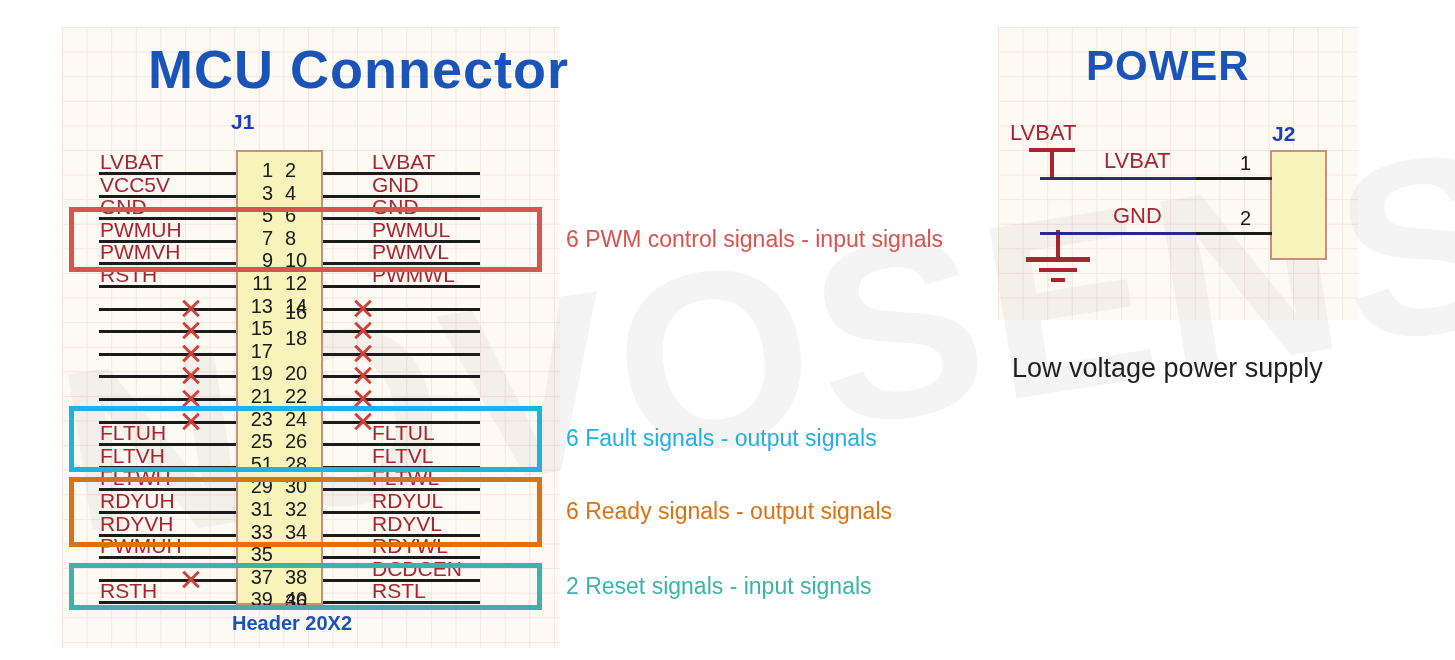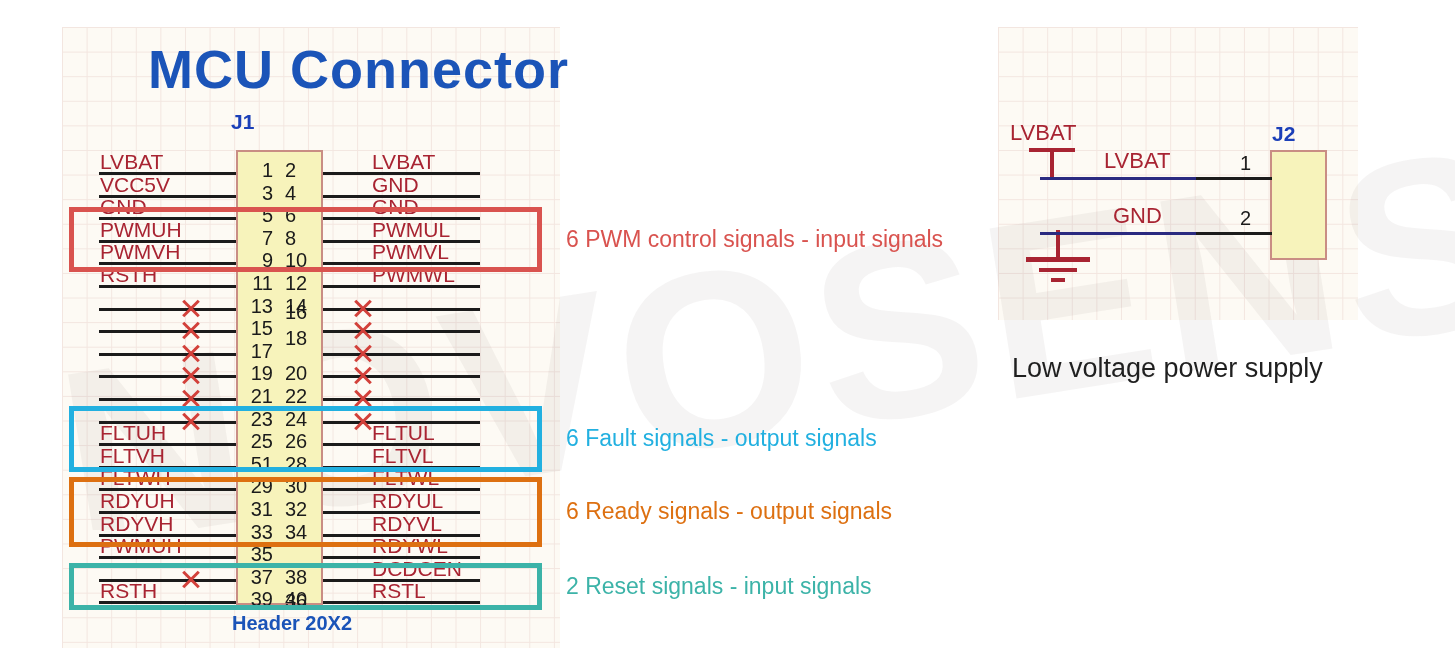--- a/index.html
+++ b/index.html
@@ -271,20 +271,21 @@
       <div class="anno-box" style="left: 69px; top: 207px; width: 473px; height: 65px; border: 5px solid rgb(217, 83, 79);"></div>
       <div class="anno-text" style="left: 566px; top: 227.5px; color: rgb(217, 83, 79);">6 PWM control signals - input signals</div>
       <div class="anno-box" style="left: 69px; top: 406px; width: 473px; height: 66px; border: 5px solid rgb(34, 176, 224);"></div>
       <div class="anno-text" style="left: 566px; top: 427px; color: rgb(34, 176, 224);">6 Fault signals - output signals</div>
       <div class="anno-box" style="left: 69px; top: 477px; width: 473px; height: 70px; border: 5px solid rgb(221, 112, 17);"></div>
       <div class="anno-text" style="left: 566px; top: 500px; color: rgb(221, 112, 17);">6 Ready signals - output signals</div>
       <div class="anno-box" style="left: 69px; top: 563px; width: 473px; height: 47px; border: 5px solid rgb(60, 179, 168);"></div>
       <div class="anno-text" style="left: 566px; top: 574.5px; color: rgb(60, 179, 168);">2 Reset signals - input signals</div>
     </div>
 
+  <div class="sch-title" id="power-title">POWER</div>
 
   <div class="ref-des" id="j2-ref">J2</div>
 
   <div class="conn-body" id="j2-body"></div>
 
   <div class="flag-label" style="left:1010px;top:122px;">LVBAT</div>
   <div class="pwr-flag" style="left:1029px;top:148px;">
     <div class="bar"></div>
       <div class="stem"></div>
   </div>

